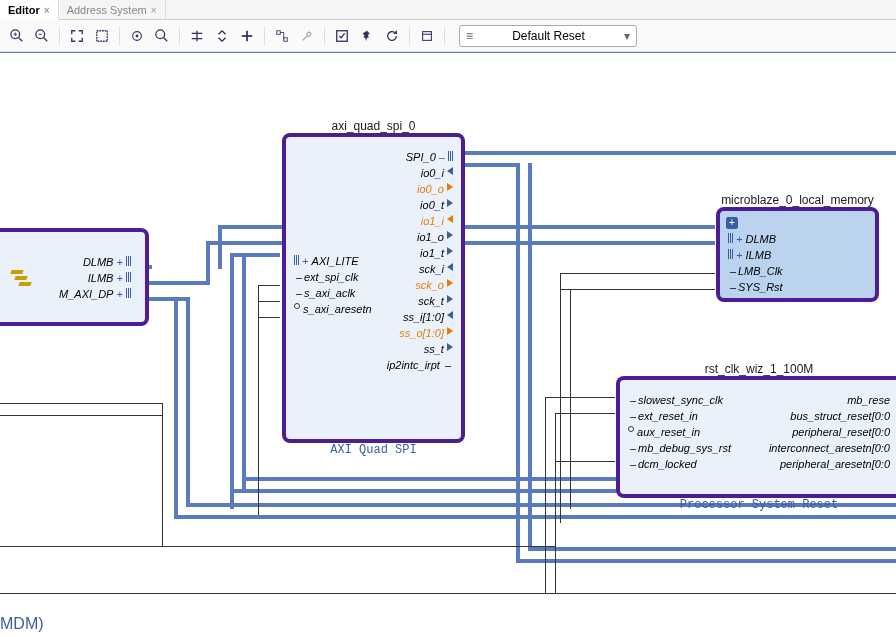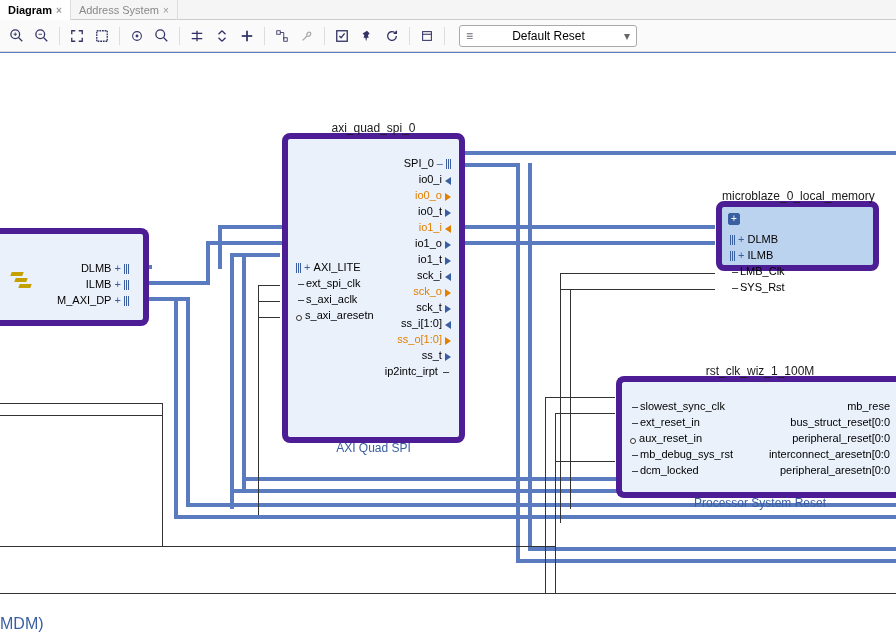--- a/index.html
+++ b/index.html
@@ -67,47 +67,49 @@
 .canvas {
   position: relative;
   width: 896px;
   height: 585px;
   background: #fff;
   border-top: 1px solid #5a7bbf;
 }
 
 .block {
   position: absolute;
-  border: 6px solid #4c1d95;
+  border: 4px solid #4c1d95;
   border-radius: 8px;
   background: #eaf1fb;
 }
 .block.selected { background: #bcd3ef; }
 .block-title {
   position: absolute;
   top: -18px;
   width: 100%;
   text-align: center;
   font-size: 12px;
   color: #1a1a1a;
 }
 .block-caption {
   position: absolute;
   bottom: -18px;
   width: 100%;
   text-align: center;
   font-size: 12px;
   color: #3a5fa0;
+  font-family: Liberation Mono, monospace;
 }
 .port-row {
   display: flex;
-  align-items: flex-end;
+  align-items: flex-start;
   height: 16px;
   font-size: 11px;
   padding: 0 8px;
+  font-style: italic;
 }
 .port-row.right { justify-content: flex-end; text-align: right; }
 .port-row.left { justify-content: flex-start; }
 .port-row .orange { color: #e08000; }
 .tri {
   display: inline-block;
   width: 0; height: 0;
   border-top: 4px solid transparent;
   border-bottom: 4px solid transparent;
 }
@@ -174,21 +176,21 @@
   width: 12px; height: 4px;
   background: #c5a100;
   transform: skewX(-20deg);
 }
 </style>
 </head>
 <body>
 
 <div class="tabs">
   <div class="tab active">
-    <span>Diagram</span>
+    <span>Editor</span>
     <span class="tab-close">×</span>
   </div>
   <div class="tab inactive">
     <span>Address System</span>
     <span class="tab-close">×</span>
   </div>
 </div>
 
 <div class="toolbar">
   <div class="toolbar-btn">
@@ -419,21 +421,21 @@
       <div class="port-row right"><span>sck_i</span>&nbsp;<span class="tri tri-l"></span></div>
       <div class="port-row right"><span class="orange">sck_o</span>&nbsp;<span class="tri tri-r orange"></span></div>
       <div class="port-row right"><span>sck_t</span>&nbsp;<span class="tri tri-r"></span></div>
       <div class="port-row right"><span>ss_i[1:0]</span>&nbsp;<span class="tri tri-l"></span></div>
       <div class="port-row right"><span class="orange">ss_o[1:0]</span>&nbsp;<span class="tri tri-r orange"></span></div>
       <div class="port-row right"><span>ss_t</span>&nbsp;<span class="tri tri-r"></span></div>
       <div class="port-row right"><span>ip2intc_irpt</span>&nbsp;<span style="width:10px;text-align:center">–</span></div>
     </div>
   </div>
 
-  <div class="block selected" style="left:716px;top:148px;width:163px;height:70px">
+  <div class="block selected" style="left:716px;top:154px;width:163px;height:95px">
     <div class="block-title">microblaze_0_local_memory</div>
     <div style="position:absolute;left:6px;top:6px" class="plus-box">+</div>
     <div class="ports-col" style="left:0;top:22px">
       <div class="port-row left"><span class="bus-glyph">
             <i></i>
             <i></i>
             <i></i>
           </span>&nbsp;<span style="color:#3a5fa0">+</span>&nbsp;<span>DLMB</span></div>
       <div class="port-row left"><span class="bus-glyph">
             <i></i>

